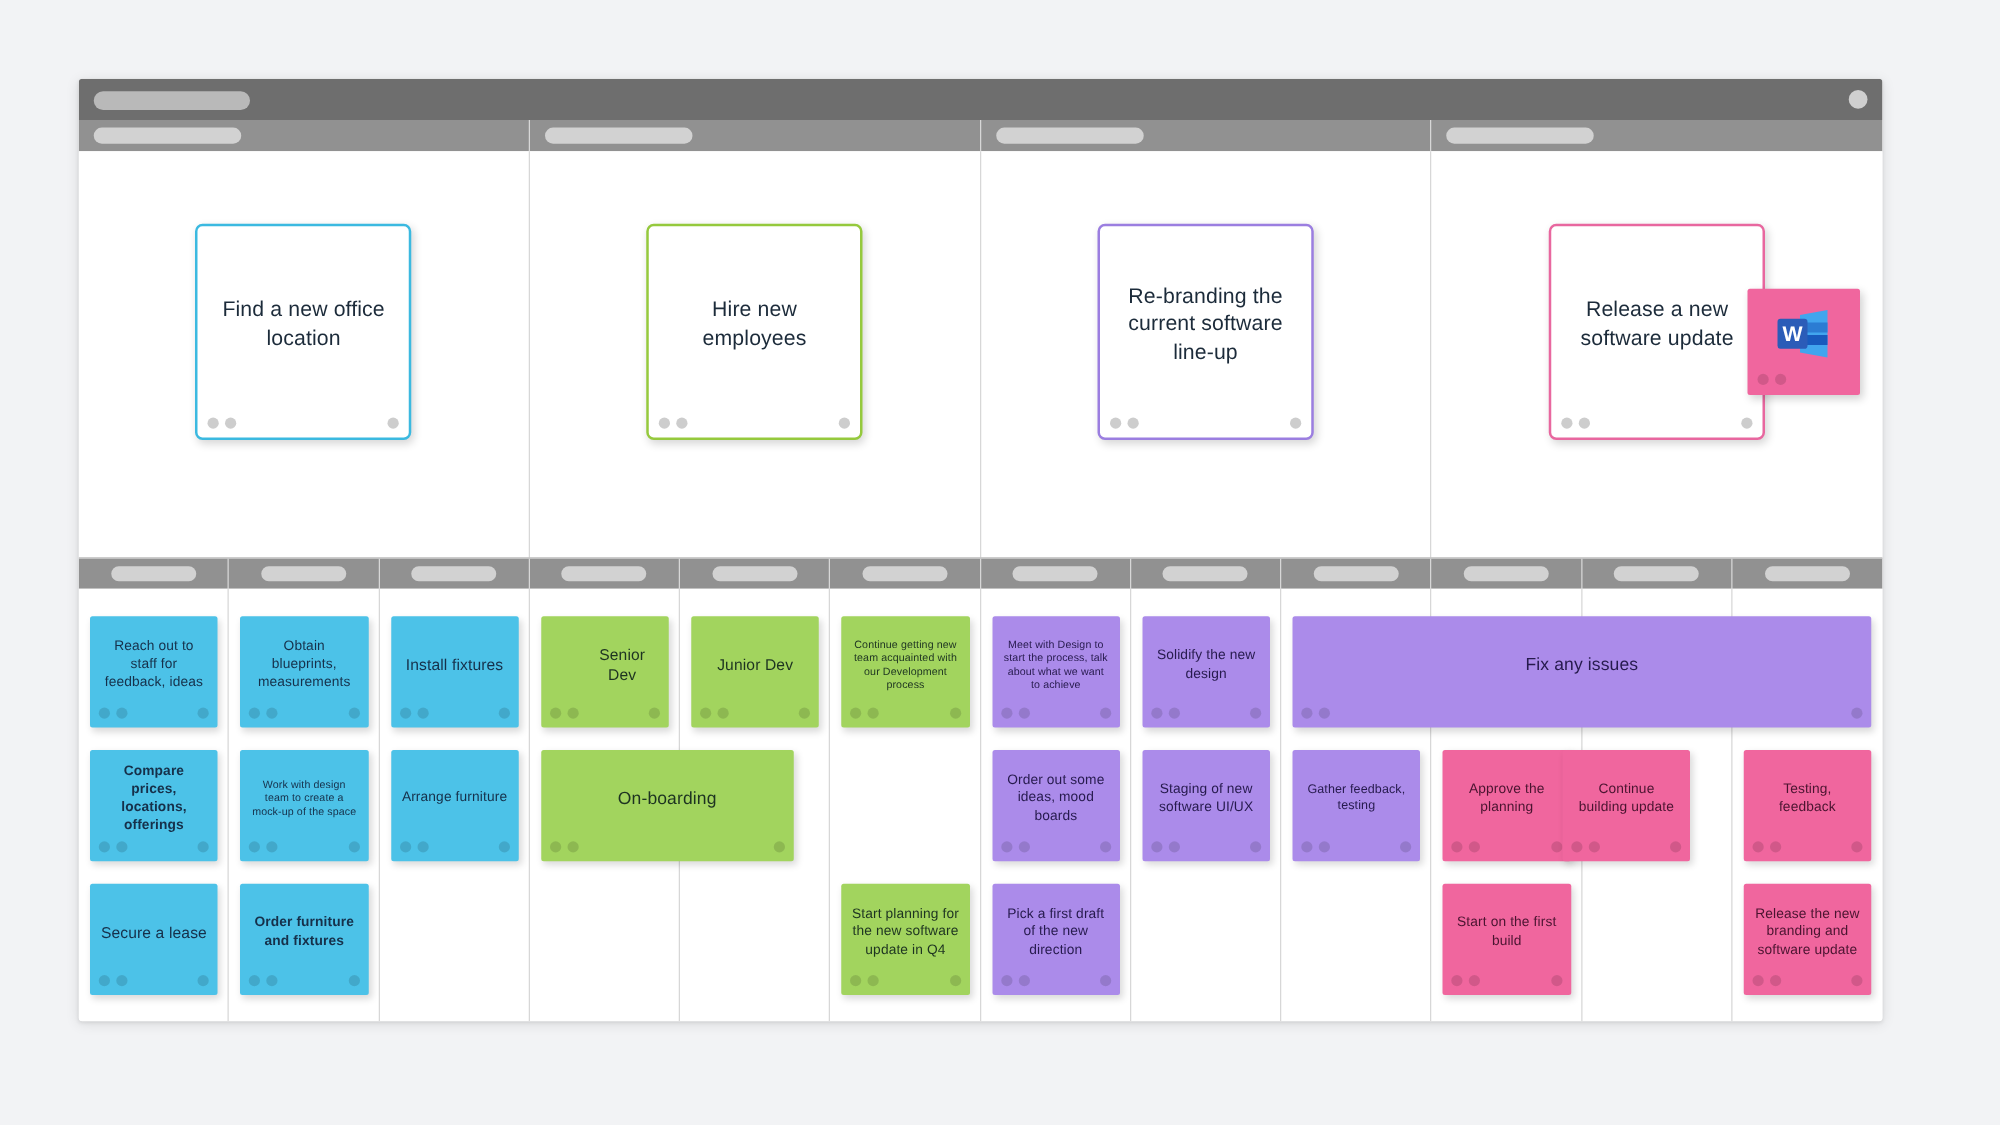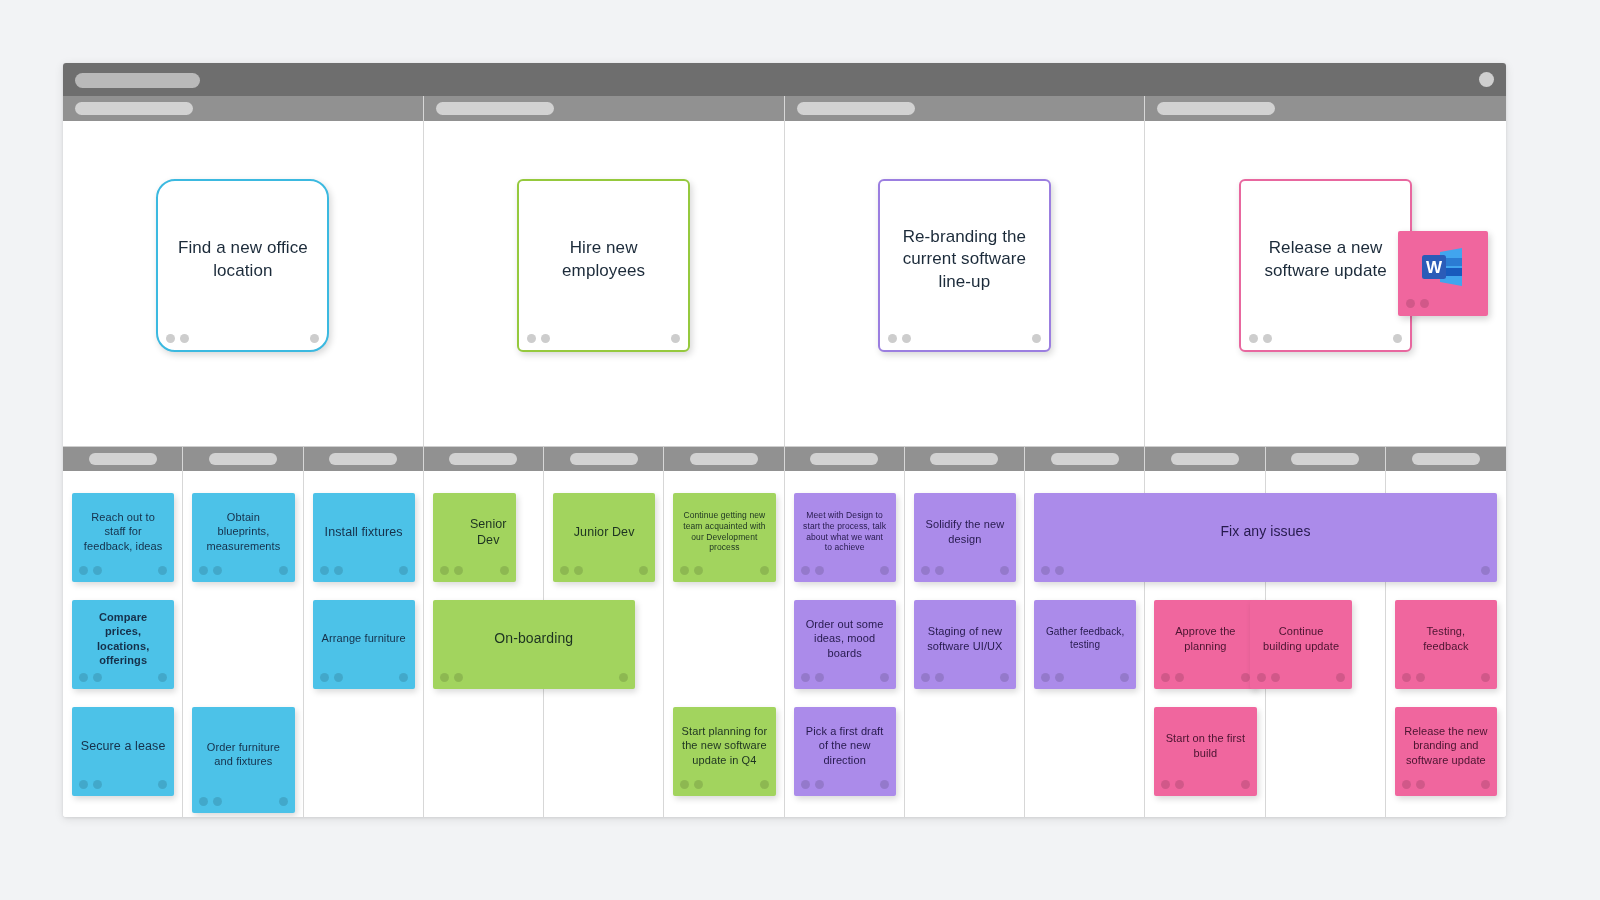--- a/index.html
+++ b/index.html
@@ -232,21 +232,21 @@
       <div class="epic-header-cell" style="width: 360.75px;">
         <div class="pill"></div>
       </div>
       <div class="epic-header-cell" style="width: 360.75px;">
         <div class="pill"></div>
       </div>
     </div>
 
   <div class="epic-body" id="epicBody">
       <div class="epic-col" style="width: 360.75px;">
-        <div class="epic-card" style="border-color: rgb(59, 185, 224); border-radius: 19px;">
+        <div class="epic-card" style="border-color: rgb(59, 185, 224);">
           <div class="title">Find a new office location</div>
           <div class="dots-left">
             <div class="dot"></div>
             <div class="dot"></div>
           </div>
           <div class="dots-right">
             <div class="dot"></div>
           </div>
         </div>
       </div>
@@ -380,21 +380,21 @@
         <div class="sticky c-blue" style="left: 249.5px; top: 22px; width: 102.25px; height: 89px;">
           <div class="label t-dark" style="font-size: 12.5px;">Install fixtures</div>
           <div class="sdots-l">
             <div class="sdot"></div>
             <div class="sdot"></div>
           </div>
           <div class="sdots-r">
             <div class="sdot"></div>
           </div>
         </div>
-        <div class="sticky c-green" style="left: 369.75px; top: 22px; width: 83px; height: 89px; padding-left: 36px;">
+        <div class="sticky c-green" style="left: 369.75px; top: 22px; width: 102px; height: 89px; padding-left: 36px;">
           <div class="label t-green" style="font-size: 12.5px;">Senior Dev</div>
           <div class="sdots-l">
             <div class="sdot"></div>
             <div class="sdot"></div>
           </div>
           <div class="sdots-r">
             <div class="sdot"></div>
           </div>
         </div>
         <div class="sticky c-green" style="left: 490px; top: 22px; width: 102.25px; height: 89px;">
@@ -450,20 +450,30 @@
         <div class="sticky c-blue" style="left: 9px; top: 129px; width: 102.25px; height: 89px; font-weight: bold;">
           <div class="label t-dark" style="font-size: 11px;">Compare prices, locations, offerings</div>
           <div class="sdots-l">
             <div class="sdot"></div>
             <div class="sdot"></div>
           </div>
           <div class="sdots-r">
             <div class="sdot"></div>
           </div>
         </div>
+        <div class="sticky c-blue" style="left: 129.25px; top: 129px; width: 102.25px; height: 89px;">
+          <div class="label t-dark" style="font-size: 8.5px;">Work with design team to create a mock-up of the space</div>
+          <div class="sdots-l">
+            <div class="sdot"></div>
+            <div class="sdot"></div>
+          </div>
+          <div class="sdots-r">
+            <div class="sdot"></div>
+          </div>
+        </div>
         <div class="sticky c-blue" style="left: 249.5px; top: 129px; width: 102.25px; height: 89px;">
           <div class="label t-dark" style="font-size: 11px;">Arrange furniture</div>
           <div class="sdots-l">
             <div class="sdot"></div>
             <div class="sdot"></div>
           </div>
           <div class="sdots-r">
             <div class="sdot"></div>
           </div>
         </div>
@@ -540,21 +550,21 @@
         <div class="sticky c-pink" style="left: 1331.75px; top: 129px; width: 102.25px; height: 89px;">
           <div class="label t-pink" style="font-size: 11px;">Testing, feedback</div>
           <div class="sdots-l">
             <div class="sdot"></div>
             <div class="sdot"></div>
           </div>
           <div class="sdots-r">
             <div class="sdot"></div>
           </div>
         </div>
-        <div class="sticky c-blue" style="left: 129.25px; top: 236px; width: 102.25px; height: 106px;">
+        <div class="sticky c-blue" style="left: 129.25px; top: 236px; width: 102.25px; height: 89px; font-weight: bold;">
           <div class="label t-dark" style="font-size: 11px;">Order furniture and fixtures</div>
           <div class="sdots-l">
             <div class="sdot"></div>
             <div class="sdot"></div>
           </div>
           <div class="sdots-r">
             <div class="sdot"></div>
           </div>
         </div>
         <div class="sticky c-green" style="left: 610.25px; top: 236px; width: 102.25px; height: 89px;">

